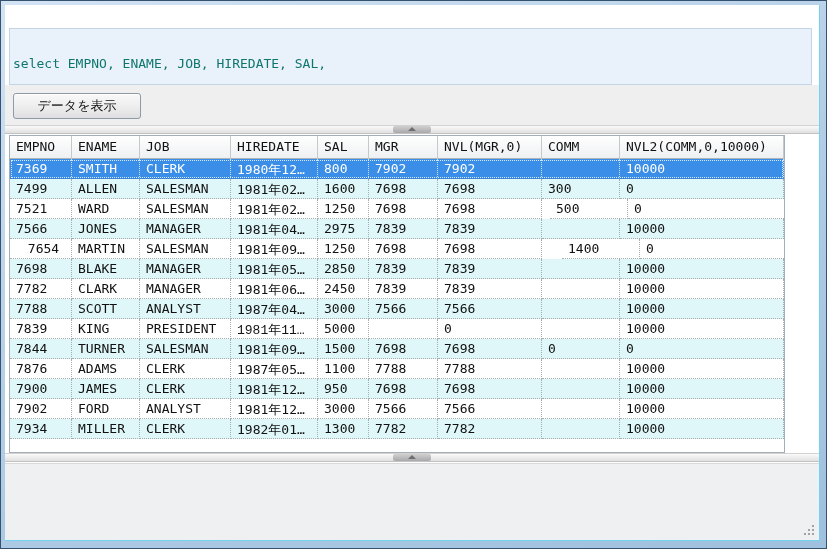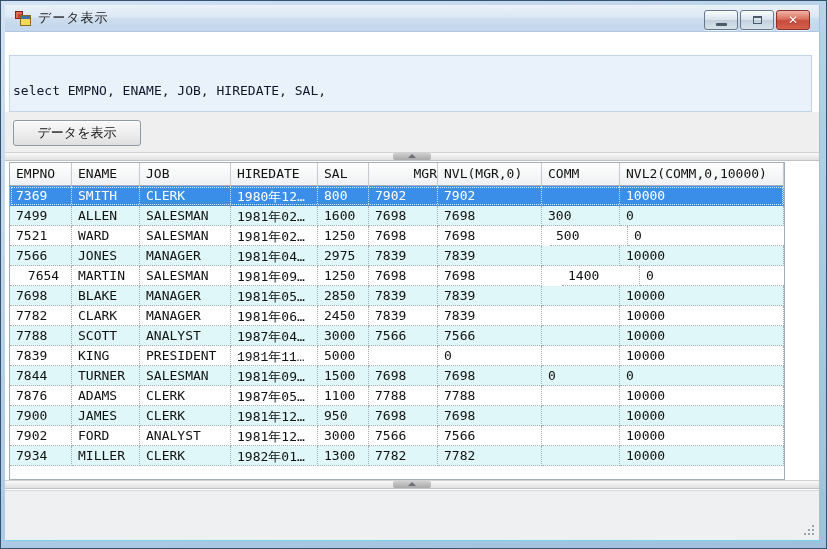--- a/index.html
+++ b/index.html
@@ -59,21 +59,21 @@
   .content{ position:relative; flex:1; background:#FFF; overflow:hidden; }
 
   .sql-caption{
     position:absolute; left:0; right:0; top:0; height:23px;
     background:linear-gradient(to right,#F7F7F7 0%,#E6E6E7 45%,#DADBDC 100%);
     font-size:13px; color:#111; padding:4px 0 0 7px; letter-spacing:1px;
   }
   .sql-box{
     position:absolute; left:4px; top:23px; width:803px; height:57px;
     background:#E9F2FB; border:1px solid #C3D4E5;
-    font-size:13px; line-height:14px; color:#0f172a; padding:0 0 0 3px;
+    font-size:13px; line-height:14px; color:#0f766e; padding:0 0 0 3px;
     white-space:pre; overflow:hidden;
   }
   .btn-panel{
     position:absolute; left:0; right:0; top:80px; height:40px; background:#EFEFF0;
   }
   .show-btn{
     position:absolute; left:8px; top:8px; width:128px; height:26px;
     border:1px solid #8E9AA6; border-radius:3px;
     background:linear-gradient(180deg,#F9F9F9 0%,#EDEDEE 55%,#DFDFE1 100%);
     font-size:13px; color:#111; text-align:center; line-height:24px;
@@ -125,38 +125,20 @@
   }
   .grip{ position:absolute; right:5px; bottom:5px; width:2px; height:2px; background:#9EA4A9;
     box-shadow: -4px 0 0 #9EA4A9, -8px 0 0 #9EA4A9, 0 -4px 0 #9EA4A9, -4px -4px 0 #9EA4A9, 0 -8px 0 #9EA4A9; }
 </style>
 </head>
 <body>
 
 <div class="frame">
   <div class="inner">
 
-    <div class="titlebar">
-      <span class="appicon">
-        <span class="sq1"></span>
-          <span class="sq2"></span>
-      </span>
-      <span class="title-text">データ表示</span>
-      <span class="winbtns">
-        <span class="wbtn">
-            <span class="glyph-min"></span>
-          </span>
-        <span class="wbtn">
-            <span class="glyph-max"></span>
-          </span>
-        <span class="wbtn close">
-            <span class="glyph-close">✕</span>
-          </span>
-      </span>
-    </div>
 
 
     <div class="content">
 
 
       <div class="sql-box">
         <div>select EMPNO, ENAME, JOB, HIREDATE, SAL,</div>
         
         
         
@@ -172,21 +154,21 @@
           </span>
       </div>
 
       <div class="grid" id="grid">
         <div class="ghead" id="ghead">
             <div class="hcell" style="width: 62px;">EMPNO</div>
             <div class="hcell" style="width: 68px;">ENAME</div>
             <div class="hcell" style="width: 91px;">JOB</div>
             <div class="hcell" style="width: 87px;">HIREDATE</div>
             <div class="hcell" style="width: 51px;">SAL</div>
-            <div class="hcell" style="width: 69px; text-align: right;">MGR</div>
+            <div class="hcell" style="width: 69px;">MGR</div>
             <div class="hcell" style="width: 104px;">NVL(MGR,0)</div>
             <div class="hcell" style="width: 78px;">COMM</div>
             <div class="hcell" style="width: 164px;">NVL2(COMM,0,10000)</div>
           </div>
         <div id="gbody">
             <div class="grow selected">
               <div class="gcell" style="width: 62px;">7369</div>
               <div class="gcell" style="width: 68px;">SMITH</div>
               <div class="gcell" style="width: 91px;">CLERK</div>
               <div class="gcell" style="width: 87px;">1980年12…</div>

